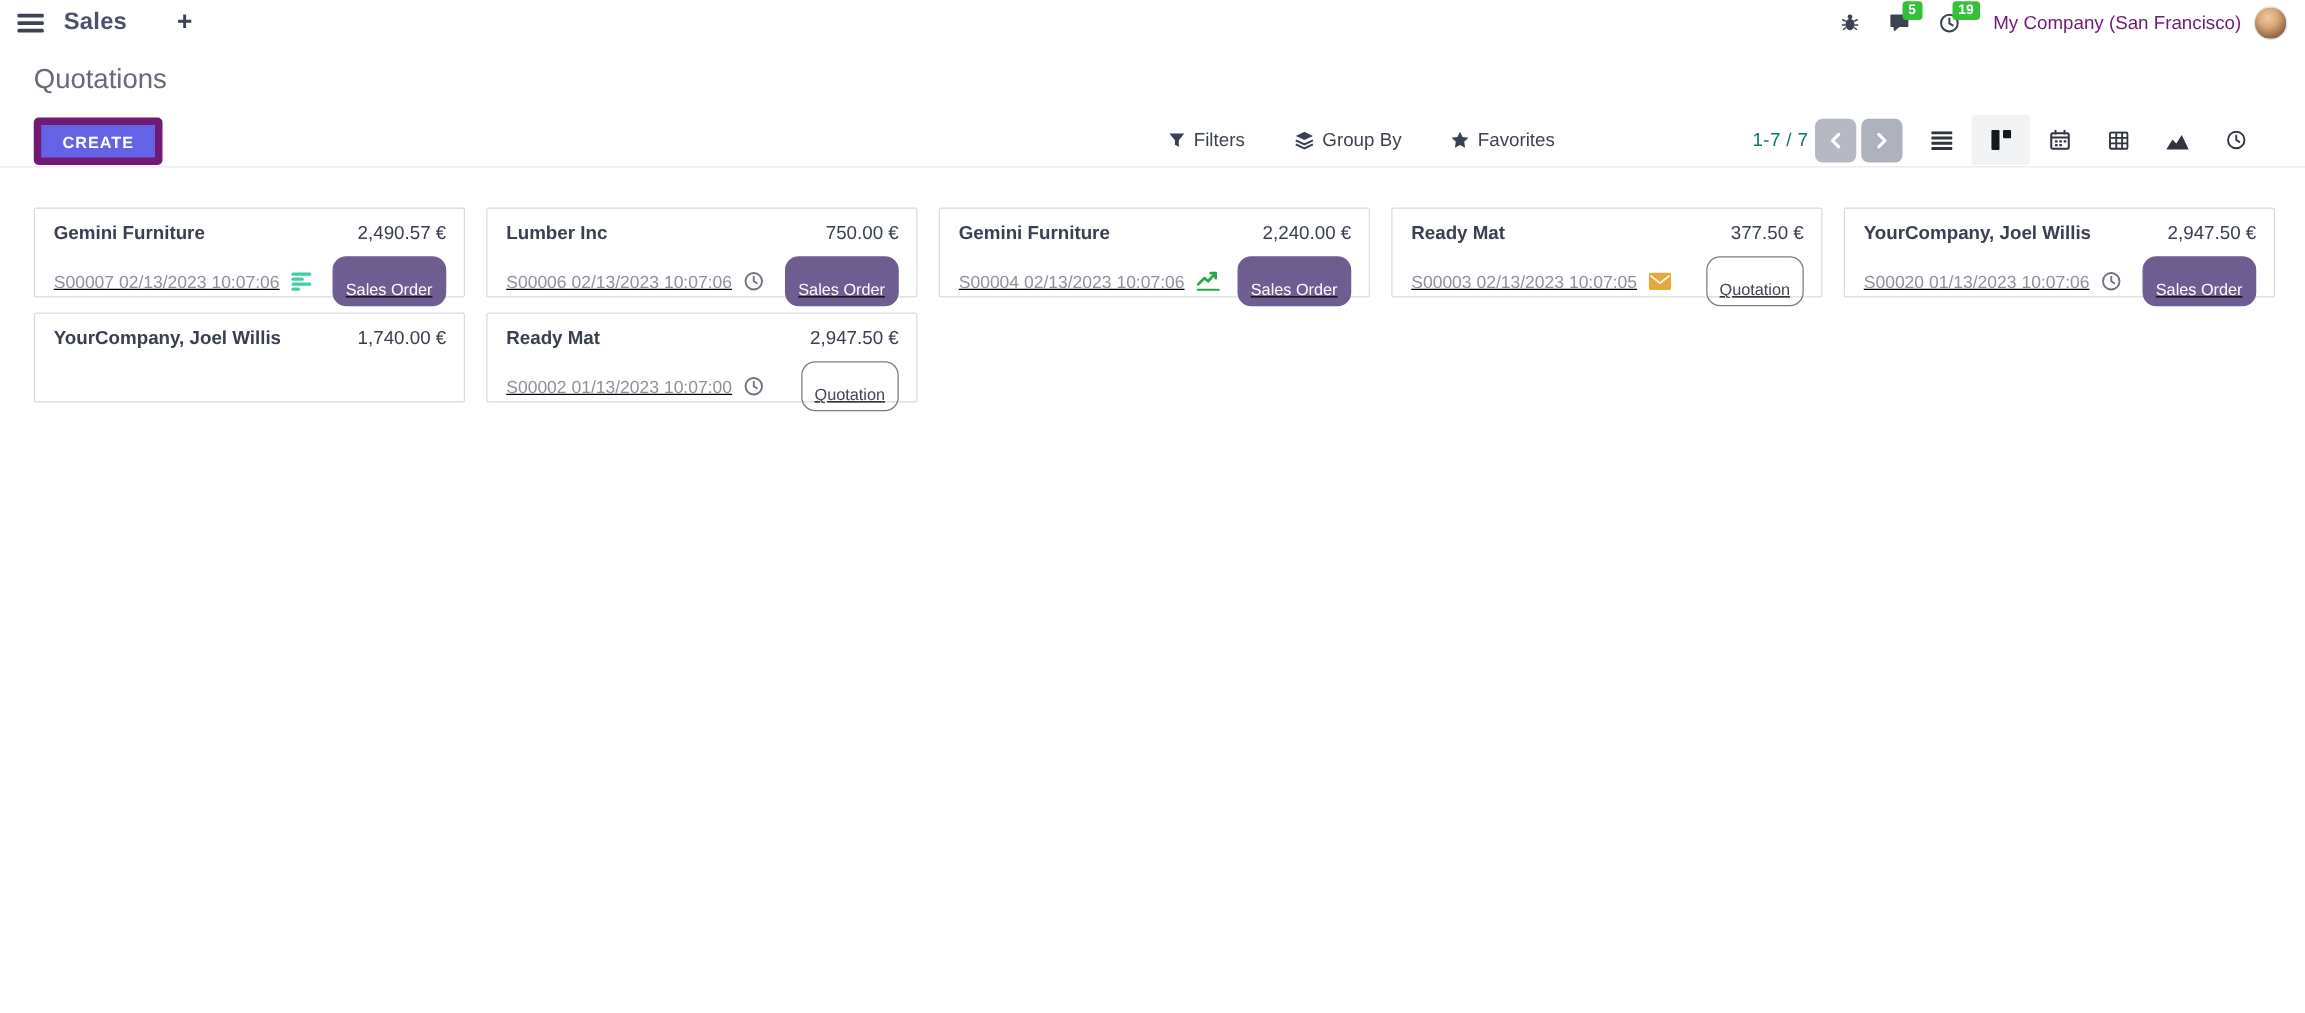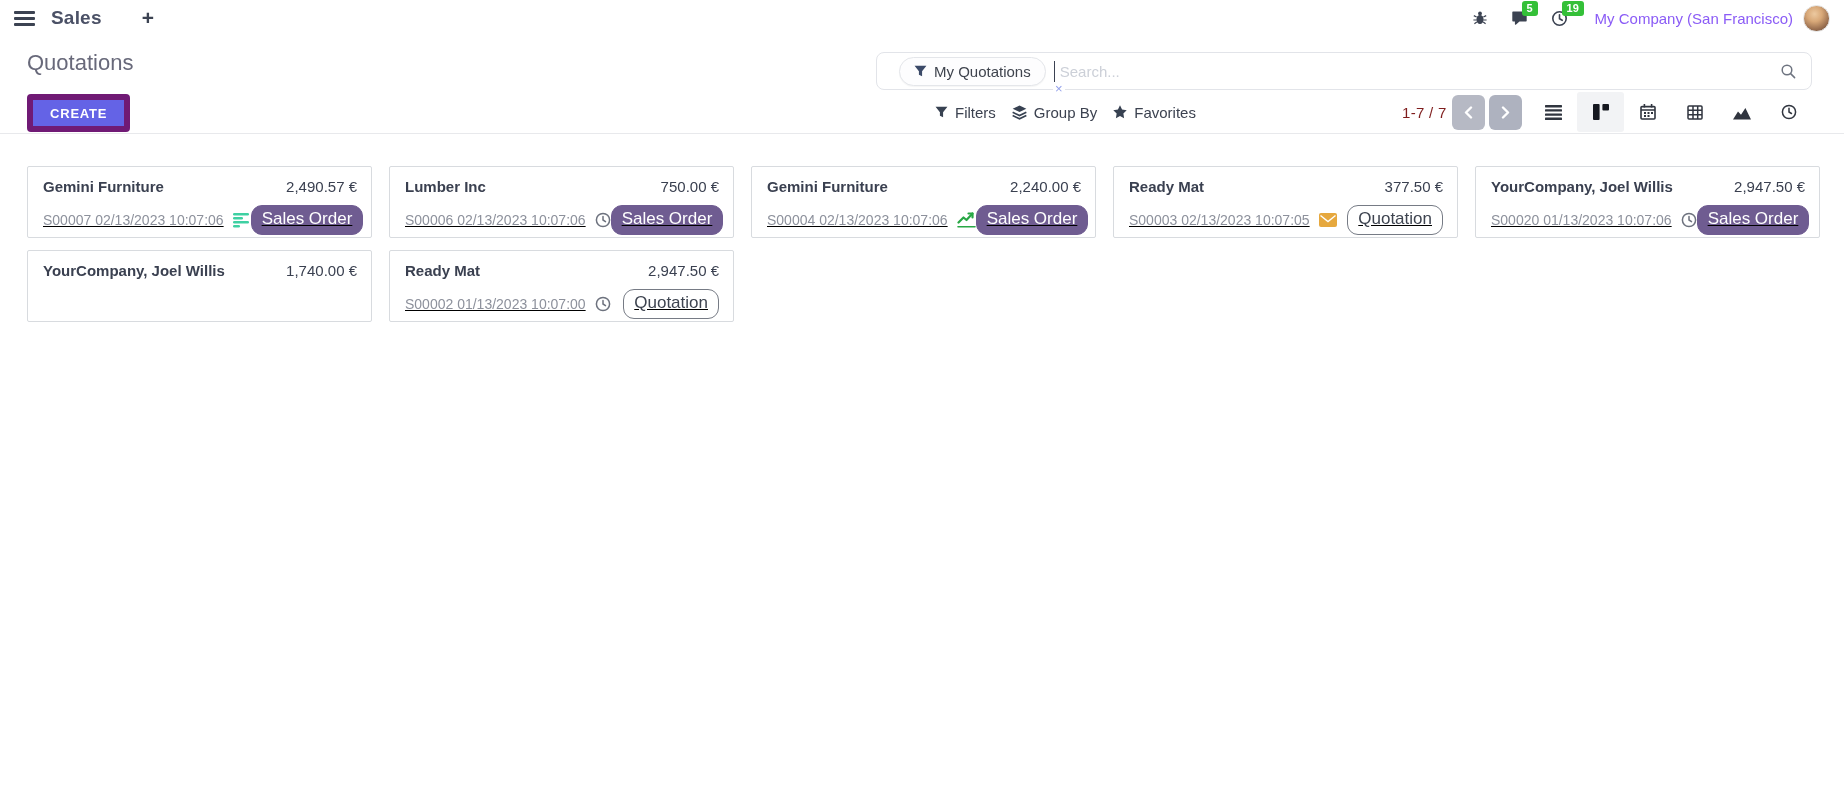--- a/index.html
+++ b/index.html
@@ -9,59 +9,59 @@
 
   
   .navbar { position:absolute; top:0; left:0; right:0; height:36px; display:flex; align-items:center; padding:0 14px; background:#fff; }
   .hamburger { display:flex; flex-direction:column; gap:3px; cursor:pointer; margin-right:16px; }
   .hamburger span { display:block; width:21px; height:3px; background:#3c4352; border-radius:1px; }
   .app-name { font-size:19px; font-weight:700; color:#4b5166; letter-spacing:.2px; }
   .nav-plus { margin-left:40px; font-size:21px; font-weight:700; color:#3c4352; line-height:20px; cursor:pointer; }
   .nav-right { margin-left:auto; display:flex; align-items:center; }
   .sys-icon { position:relative; display:flex; align-items:center; justify-content:center; width:26px; height:26px; margin-left:14px; cursor:pointer; }
   .sys-badge { position:absolute; top:-4px; left:15px; background:#34c038; color:#fff; font-size:11px; font-weight:700; padding:1px 5px; border-radius:3px; line-height:13px; }
-  .company-name { font-size:15px; color:#8b5cf6; margin:0 10px 0 22px; }
+  .company-name { font-size:15px; color:#701a75; margin:0 10px 0 22px; }
   .avatar { width:27px; height:27px; border-radius:50%; background:radial-gradient(circle at 42% 32%, #ecc9a0 0%, #d8a878 34%, #9a6f50 68%, #5f4334 100%); border:1px solid #e3e3e3; cursor:pointer; }
 
   
   .page-title { position:absolute; top:50px; left:27px; font-size:22px; color:#68697a; }
   .create-btn { position:absolute; top:94px; left:27px; height:38px; padding:0 17px; background:#6463e6; border:6px solid #701a75; border-radius:4px; color:#fff; font-size:13px; font-weight:700; letter-spacing:.8px; font-family:"Liberation Sans", sans-serif; cursor:pointer; }
 
   .search-box { position:absolute; top:52px; left:876px; width:936px; height:38px; background:#fff; border:1px solid #e2e4e9; border-radius:8px; display:flex; align-items:center; padding:0 14px 0 22px; }
   .facet { display:inline-flex; align-items:center; gap:7px; height:29px; padding:0 14px; border:1px solid #e4e6ea; border-radius:15px; background:#fdfdfe; box-shadow:0 1px 1px rgba(0,0,0,.04); cursor:pointer; }
   .facet-label { font-size:15px; color:#3f444e; white-space:nowrap; }
   .caret { width:1px; height:21px; background:#3b4252; margin-left:8px; }
   .search-input { flex:1; border:none; outline:none; font-size:15px; color:#3f444e; margin-left:5px; background:transparent; font-family:"Liberation Sans", sans-serif; }
   .search-input::placeholder { color:#ccd0d8; }
   .facet-x { position:absolute; left:176px; top:29px; color:#93a0ea; font-size:13px; line-height:13px; cursor:pointer; background:#fff; padding:0 2px; }
 
-  .cp-actions { position:absolute; top:92px; left:935px; height:40px; display:flex; align-items:center; gap:16px; }
+  .cp-actions { position:absolute; top:92px; left:935px; height:40px; display:flex; align-items:center; gap:40px; }
   .cp-action { display:flex; align-items:center; gap:7px; font-size:15px; color:#3c4250; cursor:pointer; white-space:nowrap; }
 
-  .pager-text { position:absolute; top:92px; left:1402px; height:40px; display:flex; align-items:center; font-size:15px; color:#7f1d1d; letter-spacing:.3px; }
+  .pager-text { position:absolute; top:92px; left:1402px; height:40px; display:flex; align-items:center; font-size:15px; color:#0f766e; letter-spacing:.3px; }
   .pager-btn { position:absolute; top:95px; width:33px; height:35px; border:none; border-radius:6px; background:#b6b9c4; display:flex; align-items:center; justify-content:center; cursor:pointer; }
   .pager-prev { left:1452px; }
   .pager-next { left:1489px; background:#aeb2bf; }
 
   .view-switcher { position:absolute; top:92px; left:1530px; height:40px; display:flex; }
   .vs-btn { width:47px; height:40px; display:flex; align-items:center; justify-content:center; cursor:pointer; border-radius:3px; }
   .vs-btn.active { background:#f2f3f5; }
 
   .cp-divider { position:absolute; top:133px; left:0; right:0; height:1px; background:#e8e9ec; }
 
   
   .kanban-grid { position:absolute; top:166px; left:27px; display:grid; grid-template-columns:repeat(5, 345px); column-gap:17px; row-gap:12px; }
   .kanban-card { width:345px; height:72px; background:#fff; border:1px solid #d8dbdf; border-radius:2px; padding:11px 14px 12px 15px; cursor:pointer; }
   .card-top { display:flex; justify-content:space-between; align-items:baseline; }
   .customer { font-size:15px; font-weight:700; color:#3a4050; }
   .amount { font-size:15px; font-weight:400; color:#3a4050; }
   .card-bottom { display:flex; align-items:center; margin-top:10px;text-decoration:underline; }
   .refline { font-size:14px; color:#8d919c; white-space:nowrap; }
   .act-icon { margin-left:9px; display:flex; align-items:center; cursor:pointer; }
-  .badge { margin-left:auto; font-size:17px; padding:2px 10px 3px; border-radius:11px; line-height:1.35; white-space:nowrap; }
+  .badge { margin-left:auto; font-size:13px; padding:17px 10px 3px; border-radius:11px; line-height:1.35; white-space:nowrap; }
   .badge.filled { background:#6f5c91; border:1px solid #6f5c91; color:#fff; }
   .badge.outline { background:transparent; border:1px solid #767b85; color:#3e4450; }
 
   svg { display:block; }
 </style>
 </head>
 <body>
 
 <div class="screen">
 
@@ -97,39 +97,20 @@
         <span class="sys-badge">19</span>
       </div>
       <div class="company-name">My Company (San Francisco)</div>
       <div class="avatar"></div>
     </div>
   </div>
 
   <div class="page-title">Quotations</div>
   <button class="create-btn">CREATE</button>
 
-  <div class="search-box">
-    <div class="facet">
-      <span>
-        <svg width="13" height="13" viewBox="0 0 14 14">
-            <path d="M.6.9h12.8L8.7 6.6v5.6L5.3 10.5V6.6z" fill="#3b4a68"></path>
-          </svg>
-      </span>
-      <span class="facet-label">My Quotations</span>
-    </div>
-    <div class="caret"></div>
-    <input class="search-input" type="text" placeholder="Search..." style="">
-    <span>
-      <svg width="17" height="17" viewBox="0 0 17 17" fill="none" stroke="#6e7480" stroke-width="1.5">
-        <circle cx="7" cy="7" r="4.8"></circle>
-          <path d="M10.6 10.6 14.6 14.6" stroke-linecap="round"></path>
-      </svg>
-    </span>
-    <span class="facet-x">×</span>
-  </div>
 
   <div class="cp-actions">
     <div class="cp-action">
       <span>
         <svg width="13" height="13" viewBox="0 0 14 14">
             <path d="M.6.9h12.8L8.7 6.6v5.6L5.3 10.5V6.6z" fill="#374151"></path>
           </svg>
       </span>
       <span>Filters</span>
     </div>

